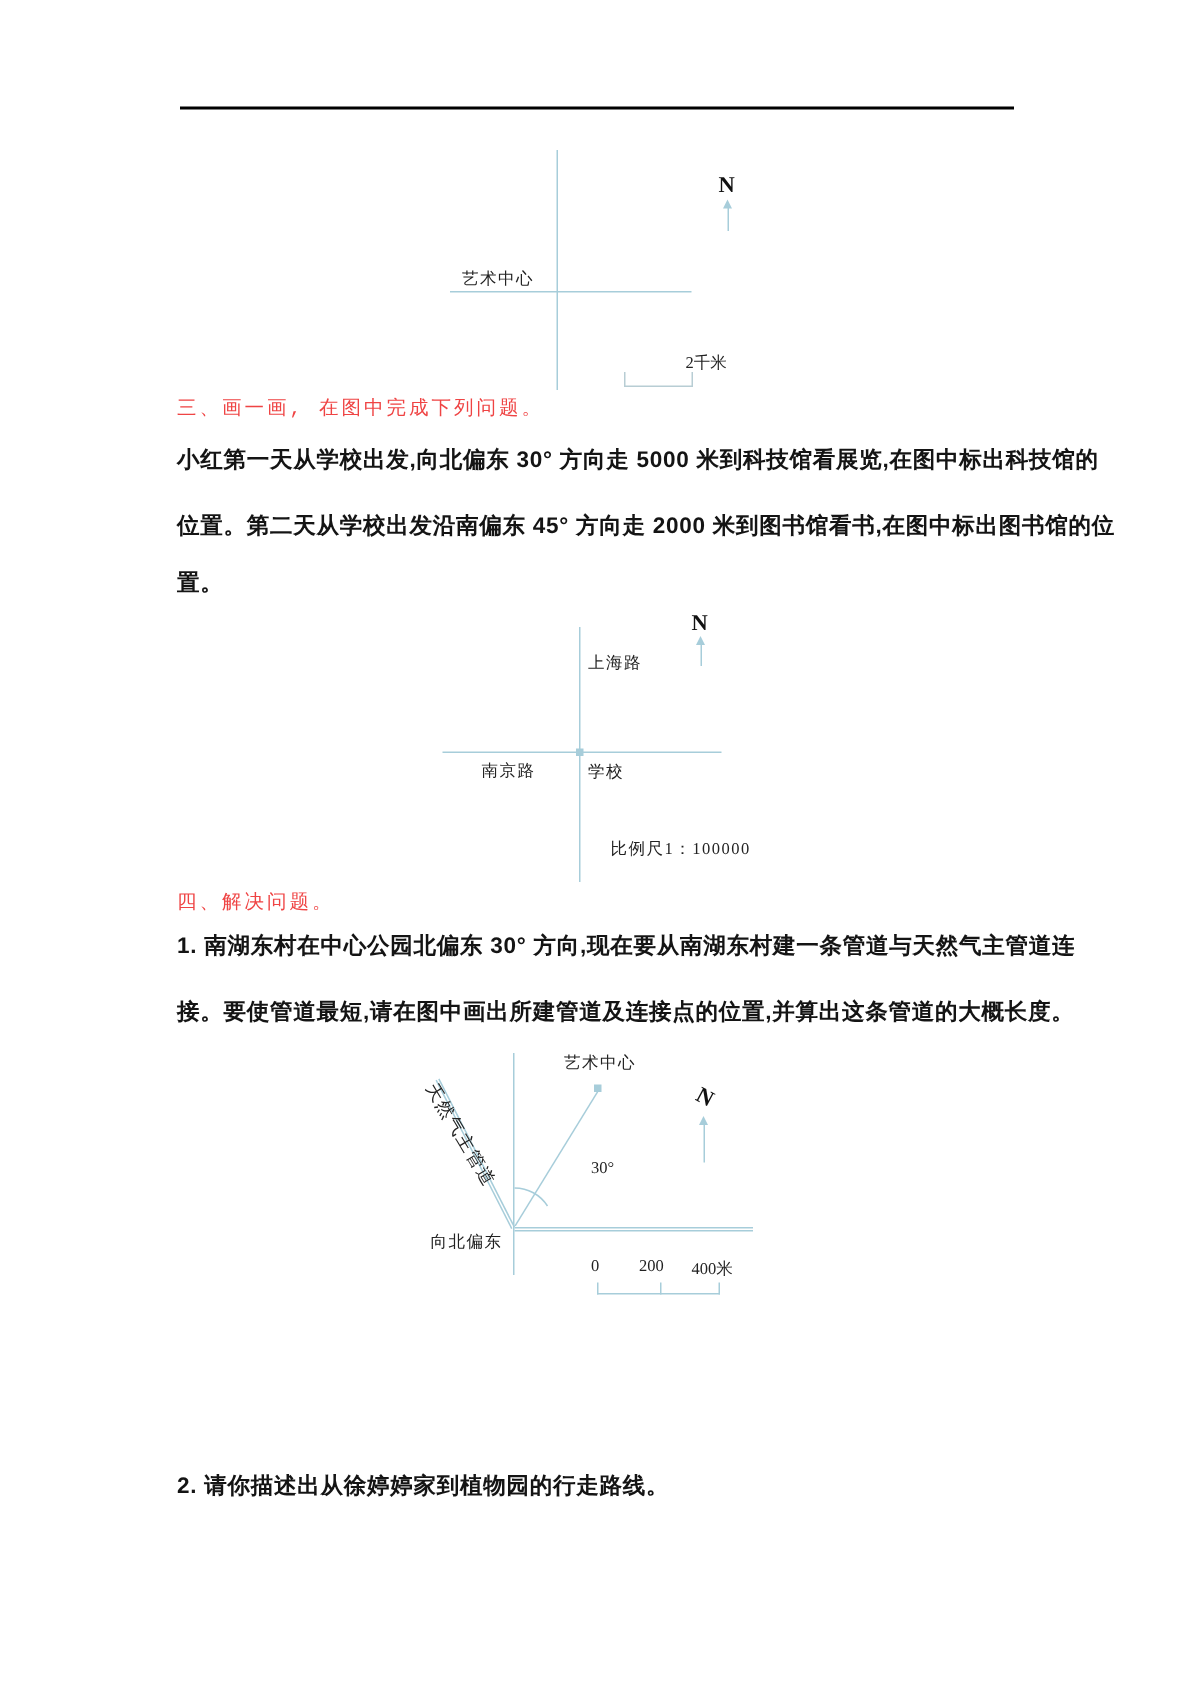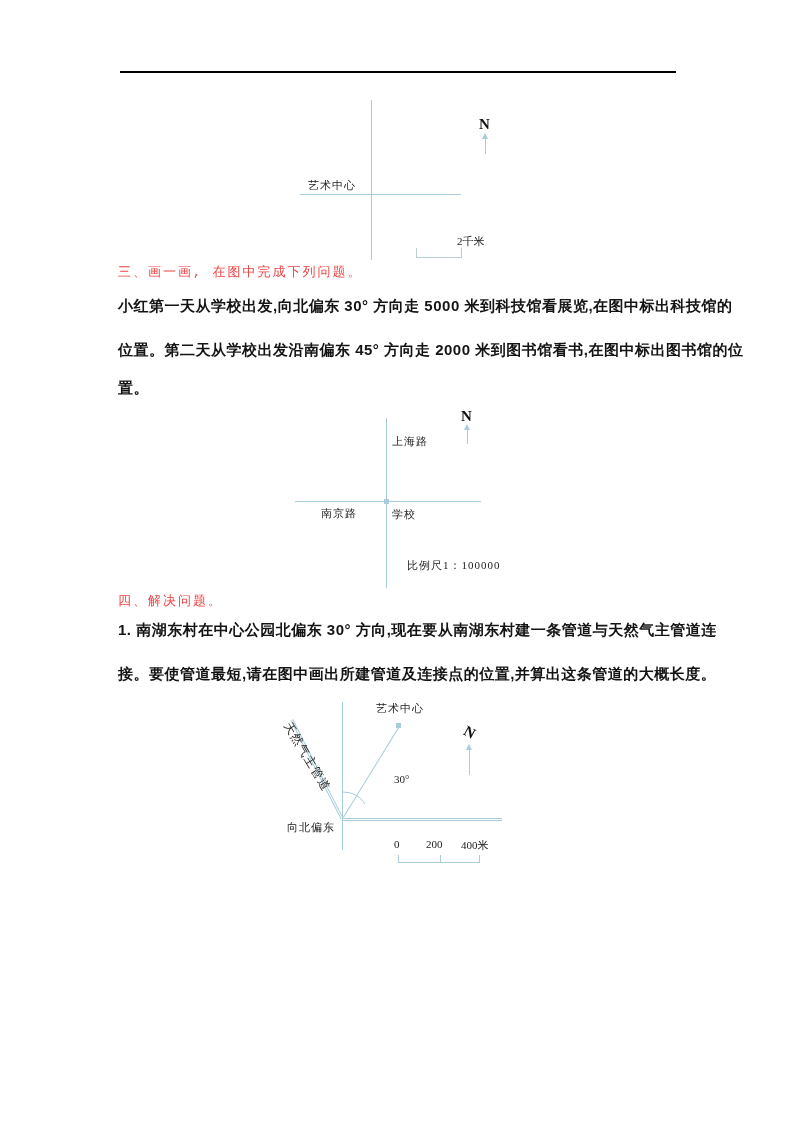--- a/index.html
+++ b/index.html
@@ -96,14 +96,15 @@
     <div class="arrow-shaft" style="left:469px; top:749px; height:26px;"></div>
 
     <div class="abs kai num" style="left:394px; top:838px; letter-spacing:0;">0</div>
     <div class="abs kai num" style="left:426px; top:838px; letter-spacing:0;">200</div>
     <div class="abs kai num" style="left:461px; top:838px; letter-spacing:0;">400米</div>
     <div class="scale-bracket-blue" style="left:398px; top:855px; width:82px; height:8px;">
       <div class="mid-tick" style="left:41px; top:0; height:8px;"></div>
     </div>
   </div>
 
+  <div class="abs body-text" style="left:118px; top:981px;">2. 请你描述出从徐婷婷家到植物园的行走路线。</div>
 
 </div>
 
 </body></html>

